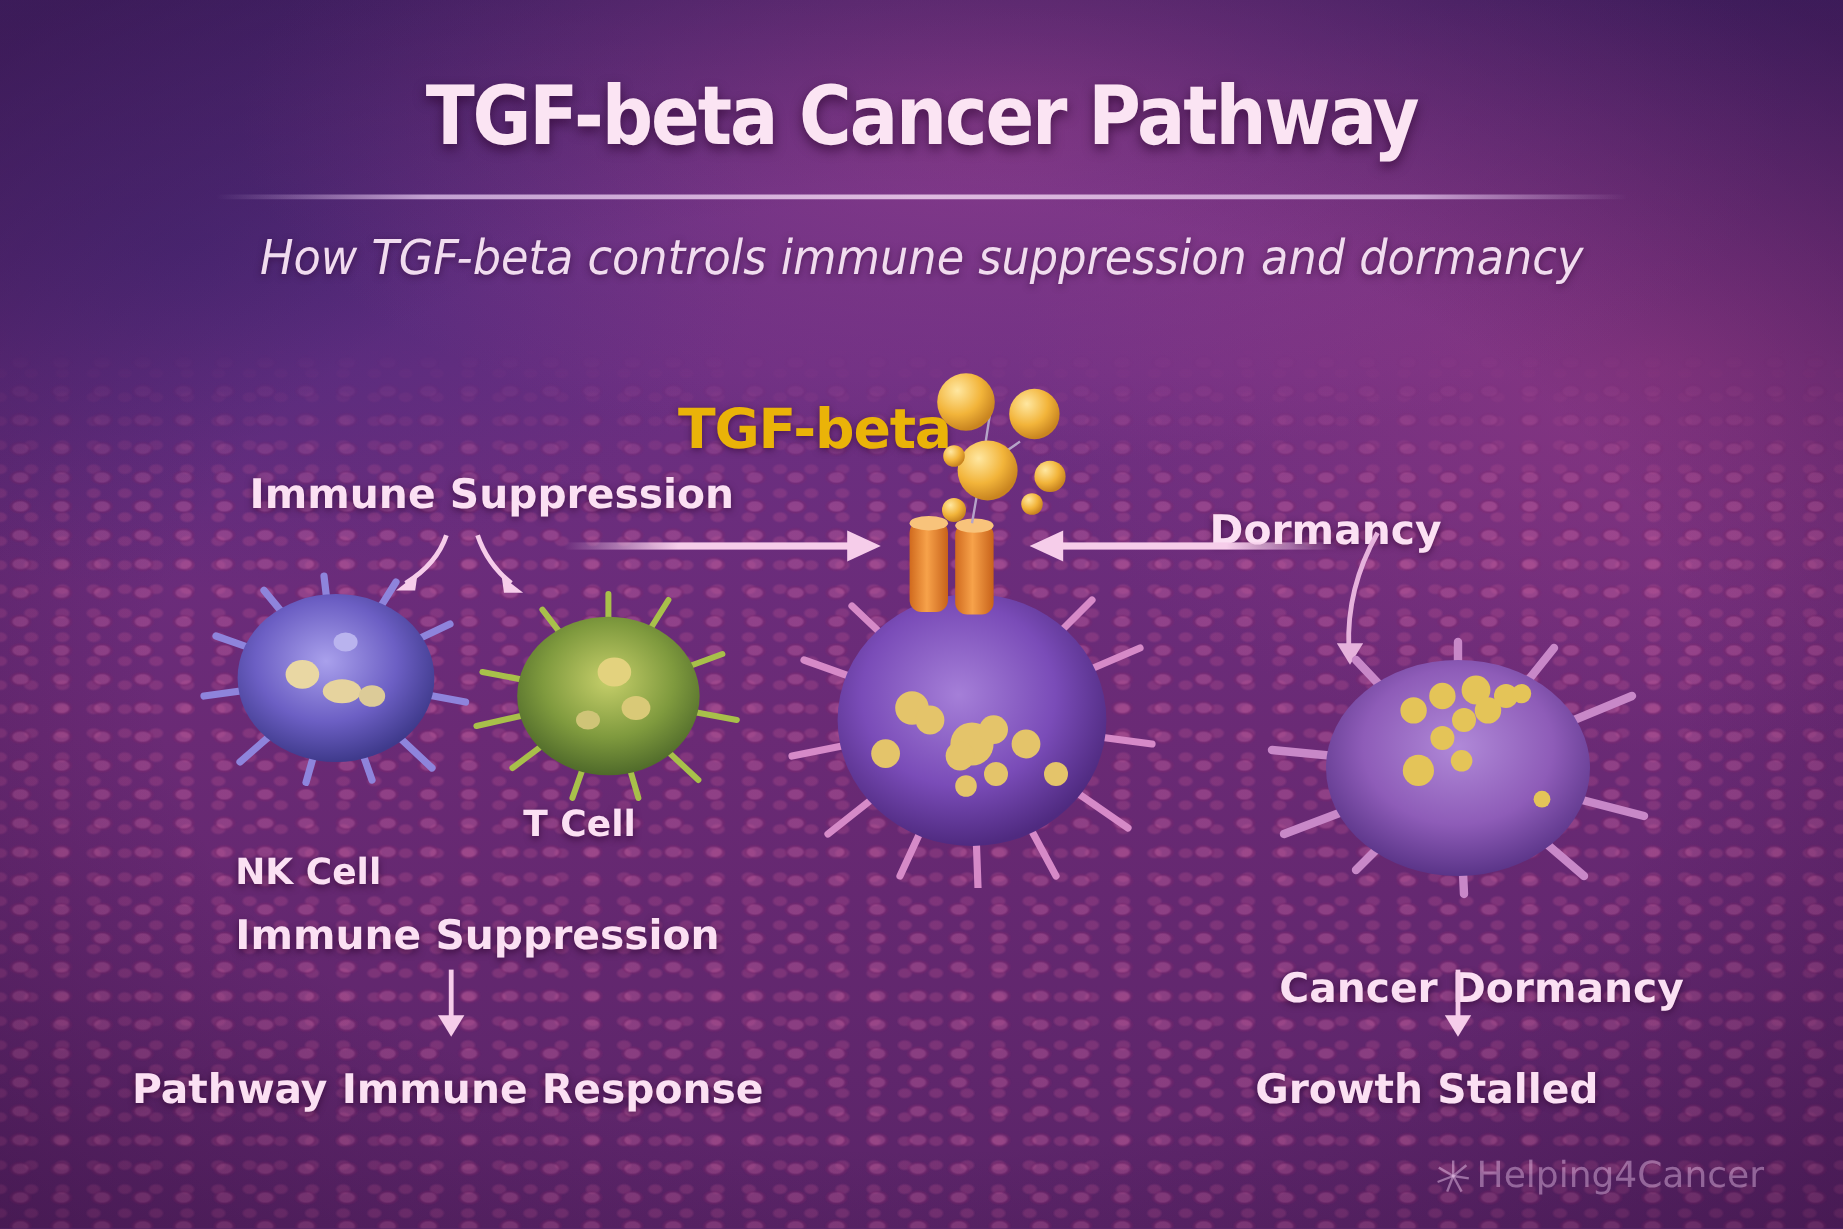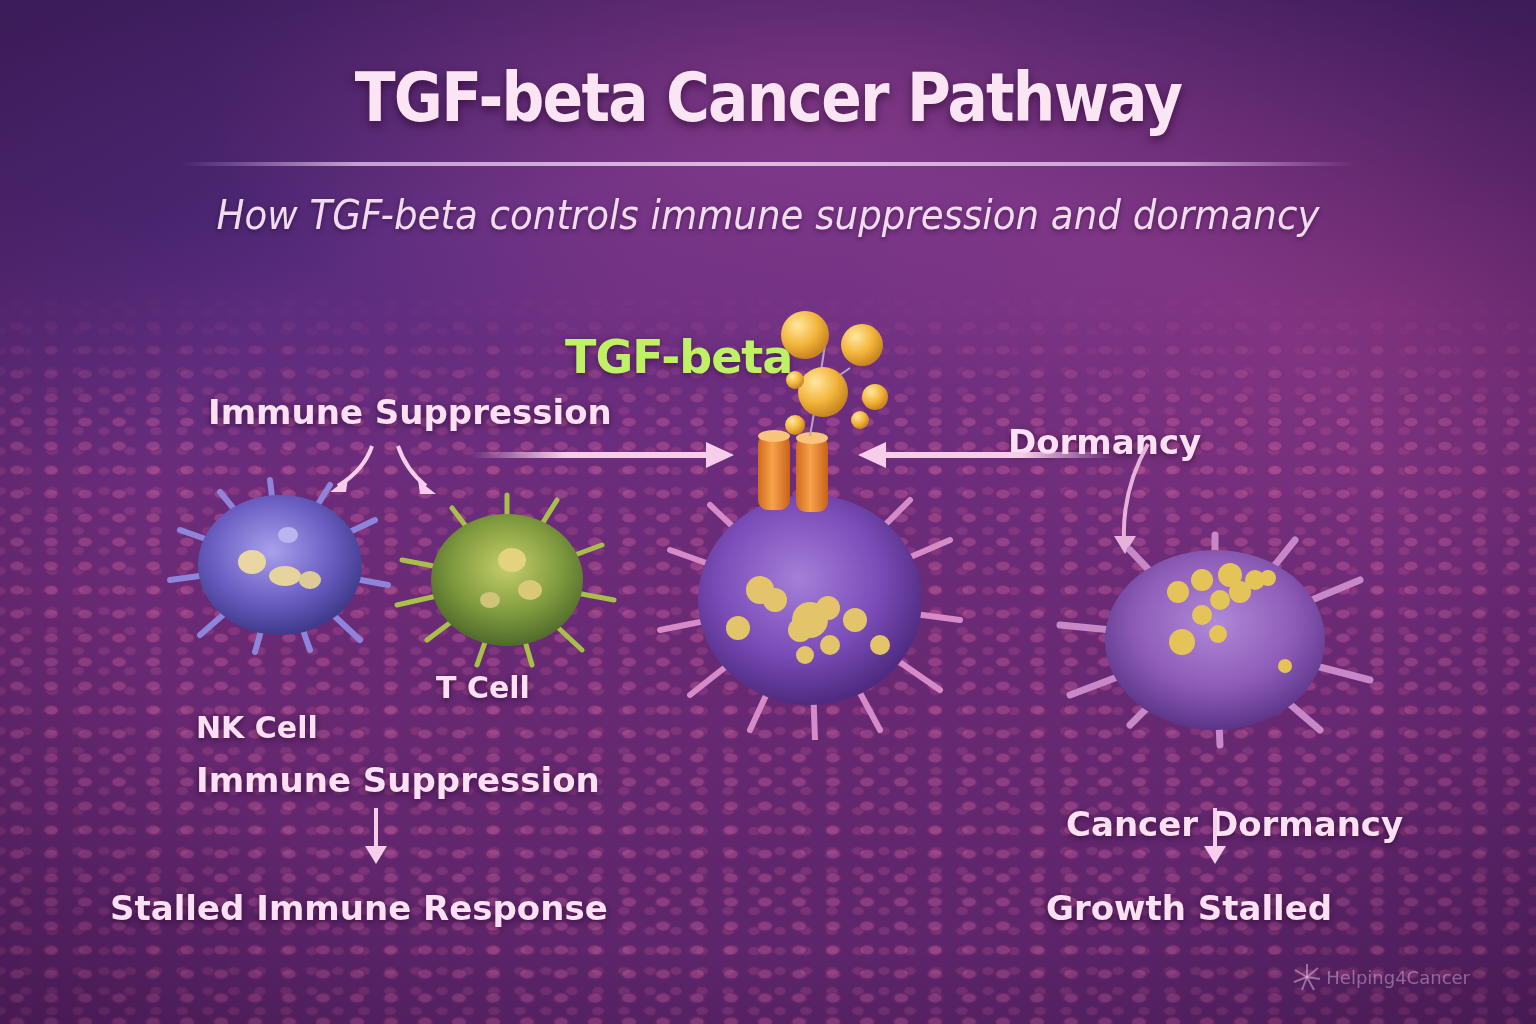--- a/index.html
+++ b/index.html
@@ -63,21 +63,21 @@
       font-size: 34px;
       white-space: nowrap;
       text-shadow: 0 2px 6px rgba(40,0,40,0.6);
       transform-origin: left center;
       font-weight: bold;
     }
     .label.small { font-size: 30px; }
     .tgf-label {
       position: absolute; left: 565px; top: 330px;
       font-weight: bold; font-size: 46px;
-      color: #bef264;
+      color: #eab308;
       text-shadow: 0 2px 6px rgba(40,0,40,0.5);
       letter-spacing: -1px;
     }
     .arrow-h {
       position: absolute; height: 6px;
       background: linear-gradient(90deg, rgba(245,200,235,0), #f6cdea 40%);
     }
     .arrow-h.right::after {
       content: ""; position: absolute; right: -26px; top: -10px;
       border-left: 28px solid #f6cdea; border-top: 13px solid transparent; border-bottom: 13px solid transparent;
@@ -91,21 +91,21 @@
       position: absolute; width: 4px;
       background: #f6cdea;
     }
     .arrow-v::after {
       content: ""; position: absolute; left: -9px; bottom: -16px;
       border-top: 18px solid #f6cdea; border-left: 11px solid transparent; border-right: 11px solid transparent;
     }
     .cell { position: absolute; }
     .watermark {
       position: absolute; right: 66px; top: 962px;
-      font-size: 18px; color: rgba(230,190,230,0.45);
+      font-size: 30px; color: rgba(230,190,230,0.45);
       display: flex; align-items: center; gap: 4px;
     }
   </style>
 </head>
 <body>
 
 <div class="bg"></div>
 <div class="tissue"></div>
 <div class="vignette"></div>
 
@@ -283,21 +283,21 @@
     <circle cx="218" cy="48" r="8"></circle>
       <circle cx="152" cy="85" r="10"></circle>
     <circle cx="132" cy="112" r="13"></circle>
       <circle cx="168" cy="104" r="9"></circle>
     <circle cx="235" cy="136" r="7"></circle>
   </g>
 </svg>
 
 <div class="label" style="left:196px; top:760px;">Immune Suppression</div>
 <div class="arrow-v" style="left:374px; top:808px; height:40px;"></div>
-<div class="label" style="left:110px; top:888px;">Stalled Immune Response</div>
+<div class="label" style="left:110px; top:888px;">Pathway Immune Response</div>
 
 <div class="label" style="left:1066px; top:804px;">Cancer Dormancy</div>
 <div class="arrow-v" style="left:1213px; top:808px; height:40px;"></div>
 <div class="label" style="left:1046px; top:888px;">Growth Stalled</div>
 
 <div class="watermark">
   <svg width="30" height="30">
     <g stroke="rgba(230,190,230,0.5)" stroke-width="2">
       <line x1="15" y1="15" x2="15" y2="2"></line>
         <line x1="15" y1="15" x2="26" y2="6"></line>

